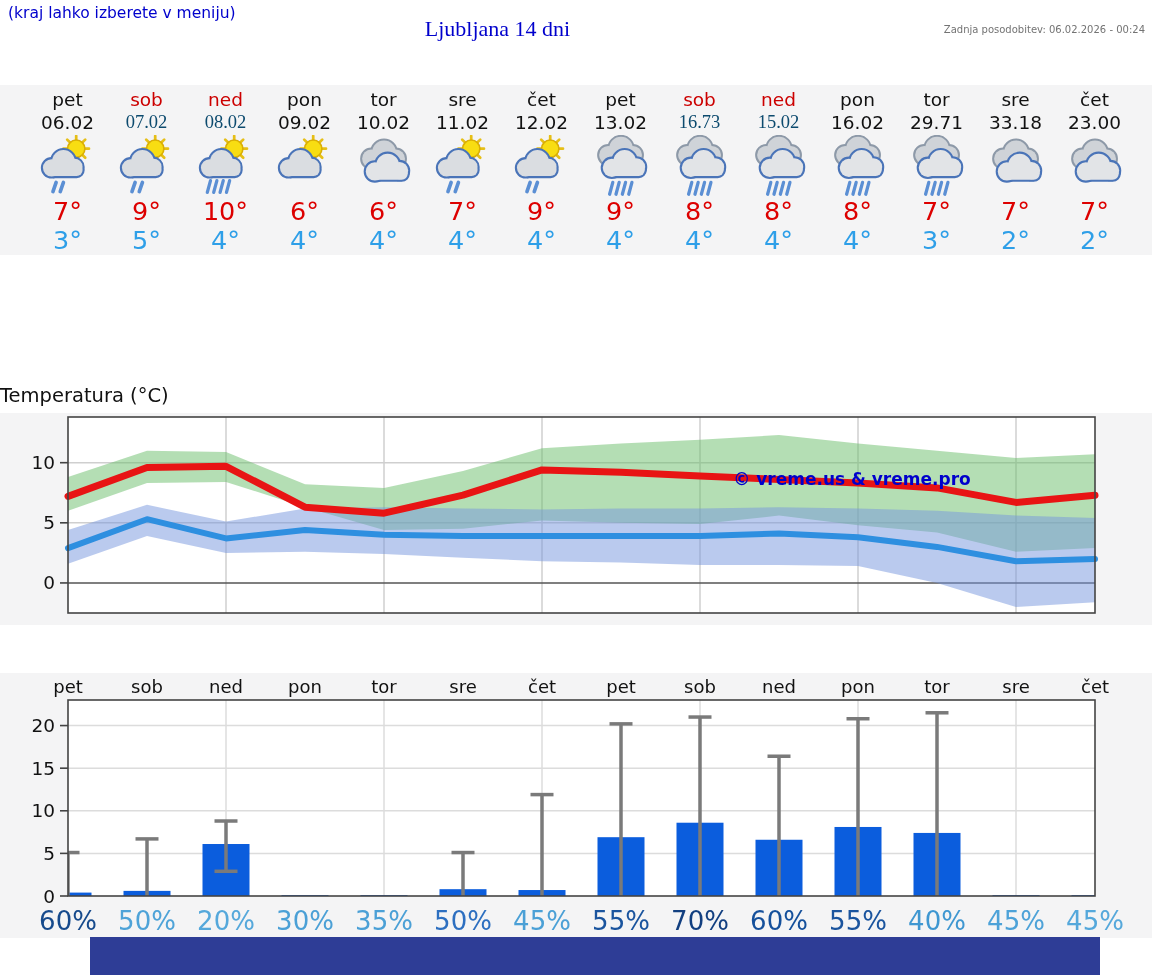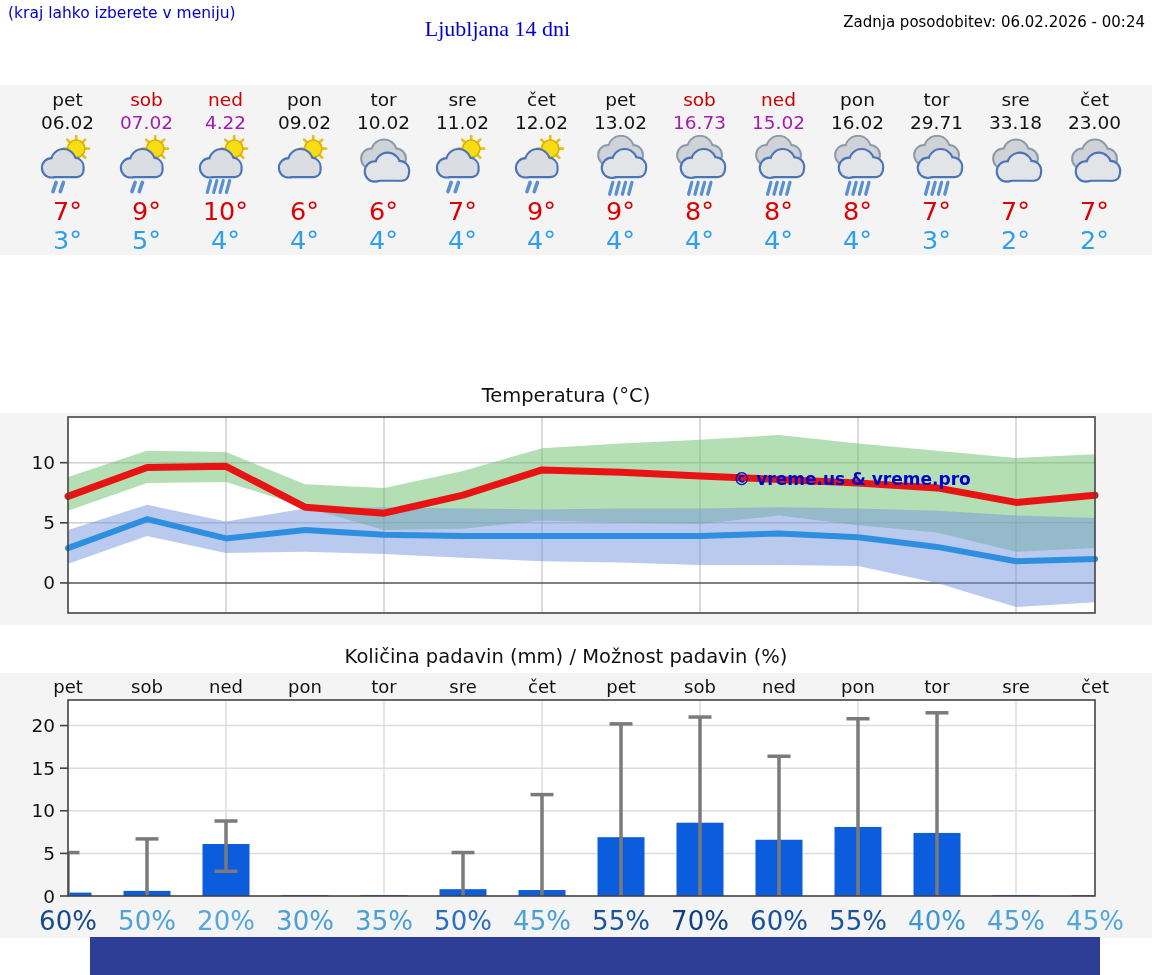--- a/index.html
+++ b/index.html
@@ -2,33 +2,33 @@
 <html><head>
 <meta charset="utf-8">
 <style>
   html,body{margin:0;padding:0;background:#fff;}
   body{width:1152px;height:975px;position:relative;overflow:hidden;
        font-family:"DejaVu Sans","Liberation Sans",sans-serif;color:#111;}
   .page{position:absolute;inset:0;}
   .note{position:absolute;left:8px;top:4px;font-size:15.5px;color:#0000cc;}
   .title{position:absolute;left:0;top:16px;width:995px;text-align:center;
          font-size:22px;color:#0000cc;font-family:Liberation Serif, serif;}
-  .updated{position:absolute;right:7px;top:13px;font-size:15px;color:#000000;}
+  .updated{position:absolute;right:7px;top:24px;font-size:10px;color:#737373;}
   .days{position:absolute;left:0;top:85px;width:1152px;height:170px;
         background:#f4f4f5;display:flex;box-sizing:border-box;
         padding-left:28px;padding-right:18px;}
   .day-col{width:79px;display:flex;flex-direction:column;align-items:center;}
   .day-name{font-size:18.5px;line-height:22px;margin-top:4px;}
   .day-name.wknd{color:#cc0000;}
   .day-date{font-size:18.5px;line-height:23px;text-align:right;}
-  .day-date.wknd{color:#a21caf;}
+  .day-date.wknd{color:#0c4a6e;font-family:Liberation Serif, serif;}
   .day-ico{width:60px;height:62px;margin-top:1px;}
   .tmax{font-size:25.5px;line-height:29px;color:#dd0000;margin-top:0px;}
   .tmin{font-size:25.5px;line-height:28px;color:#2e9fe8;}
-  .chart-title{position:absolute;left:0;width:1132px;text-align:center;
+  .chart-title{position:absolute;left:0;width:1132px;text-align:left;
                font-size:19.5px;color:#111;}
   .t1{top:384px;}
   .t2{top:645px;}
   #tempChart{position:absolute;left:0;top:413px;}
   #precipChart{position:absolute;left:0;top:673px;}
   .footer{position:absolute;left:90px;top:937px;width:1010px;height:38px;
           background:#2e3d96;}
   .defs{position:absolute;width:0;height:0;overflow:hidden;}
 </style>
 </head>
@@ -139,21 +139,21 @@
         <div class="day-name wknd">sob</div>
         <div class="day-date wknd">07.02</div>
         <svg class="day-ico" viewBox="0 0 64 68">
           <use href="#i-partly-rain"></use>
         </svg>
         <div class="tmax">9°</div>
         <div class="tmin">5°</div>
       </div>
       <div class="day-col">
         <div class="day-name wknd">ned</div>
-        <div class="day-date wknd">4.22</div>
+        <div class="day-date wknd">08.02</div>
         <svg class="day-ico" viewBox="0 0 64 68">
           <use href="#i-partly-heavy"></use>
         </svg>
         <div class="tmax">10°</div>
         <div class="tmin">4°</div>
       </div>
       <div class="day-col">
         <div class="day-name">pon</div>
         <div class="day-date">09.02</div>
         <svg class="day-ico" viewBox="0 0 64 68">
@@ -274,21 +274,20 @@
       <rect x="68" y="4" width="1027" height="196" fill="none" stroke="#444" stroke-width="1.6"></rect>
       <line x1="60" y1="169.93865030674846" x2="68" y2="169.93865030674846" stroke="#444" stroke-width="1.6"></line>
       <text x="55" y="176.43865030674846" text-anchor="end" font-size="18.5" fill="#111">0</text>
       <line x1="60" y1="109.8159509202454" x2="68" y2="109.8159509202454" stroke="#444" stroke-width="1.6"></line>
       <text x="55" y="116.3159509202454" text-anchor="end" font-size="18.5" fill="#111">5</text>
       <line x1="60" y1="49.69325153374234" x2="68" y2="49.69325153374234" stroke="#444" stroke-width="1.6"></line>
       <text x="55" y="56.19325153374234" text-anchor="end" font-size="18.5" fill="#111">10</text>
       <text x="852" y="72" text-anchor="middle" font-size="17" font-weight="bold" fill="#0000cc">© vreme.us &amp; vreme.pro</text>
     </svg>
 
-  <div class="chart-title t2">Količina padavin (mm) / Možnost padavin (%)</div>
   <svg id="precipChart" width="1152" height="265" viewBox="0 0 1152 265">
       <rect x="0" y="0" width="1152" height="265" fill="#f4f4f5"></rect>
       <rect x="68" y="27" width="1027" height="196" fill="#ffffff"></rect>
       <text x="68" y="20" text-anchor="middle" font-size="18" fill="#111">pet</text>
       <text x="147" y="20" text-anchor="middle" font-size="18" fill="#111">sob</text>
       <text x="226" y="20" text-anchor="middle" font-size="18" fill="#111">ned</text>
       <text x="305" y="20" text-anchor="middle" font-size="18" fill="#111">pon</text>
       <text x="384" y="20" text-anchor="middle" font-size="18" fill="#111">tor</text>
       <text x="463" y="20" text-anchor="middle" font-size="18" fill="#111">sre</text>
       <text x="542" y="20" text-anchor="middle" font-size="18" fill="#111">čet</text>

